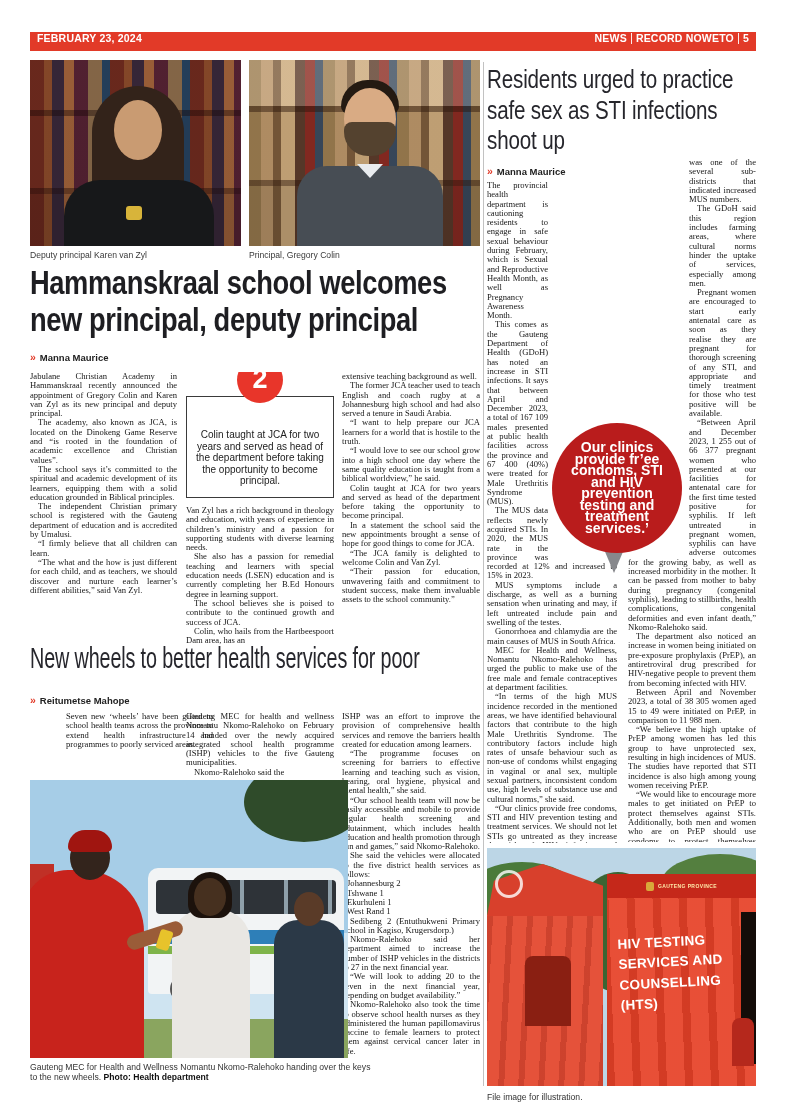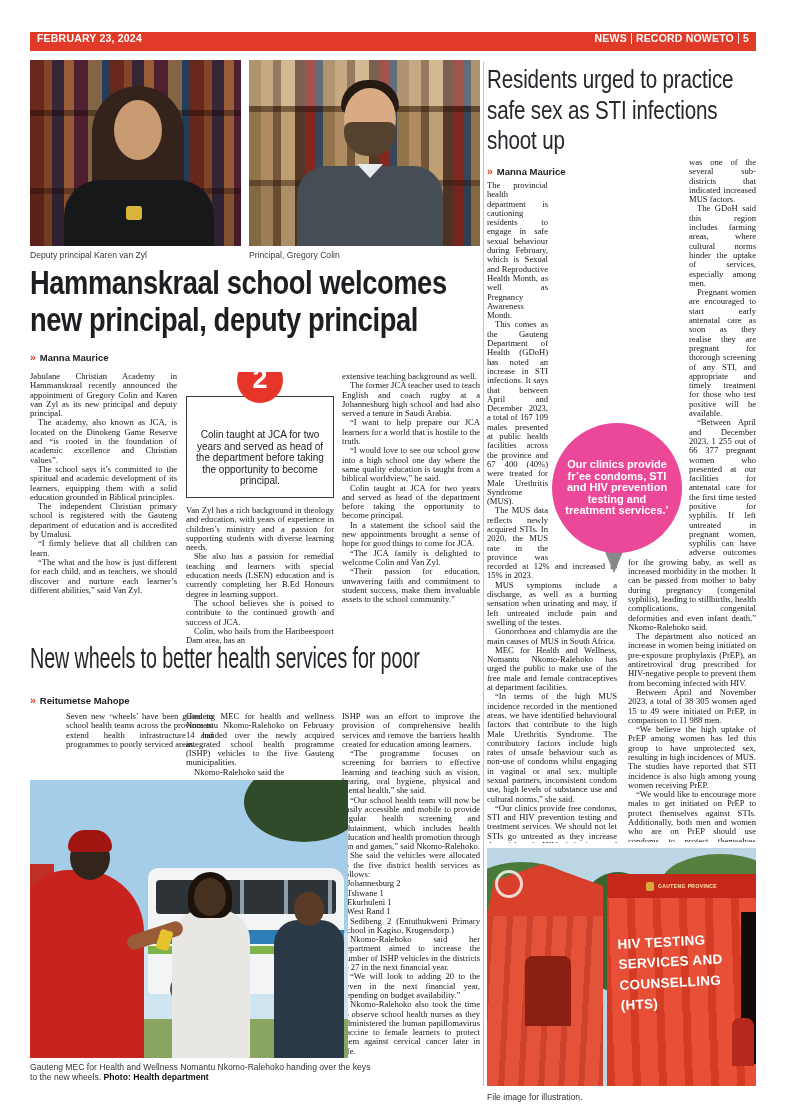--- a/index.html
+++ b/index.html
@@ -43,22 +43,22 @@
            text-align:justify;color:#161616;overflow:hidden;}
   .bodycol p{margin:0;}
   .bodycol p + p{text-indent:8px;font-family:Liberation Serif, serif;}
   .bodycol p.hang{text-indent:0;}
   
   .pullquote{position:relative;margin-top:24px;border:1px solid #3a3a3a;padding:32px 6px 10px;margin-bottom:8px;
              font-family:"Liberation Sans",sans-serif;font-size:10px;line-height:11.6px;text-align:center;color:#222;text-indent:0;}
   .pq-num{position:absolute;top:-40px;left:50%;transform:translateX(-50%);width:46px;height:46px;border-radius:50%;
           background:#e8352a;color:#fff;font-weight:bold;font-size:27px;display:flex;align-items:center;justify-content:center;}
   
-  .bubble{position:absolute;left:552px;top:423px;width:130px;height:130px;border-radius:50%;background:#ec4899;
-          color:#fff;font-size:11px;font-weight:bold;line-height:11.5px;text-align:center;
+  .bubble{position:absolute;left:552px;top:423px;width:130px;height:130px;border-radius:50%;background:#b91c1c;
+          color:#fff;font-size:14px;font-weight:bold;line-height:11.5px;text-align:center;
           display:flex;align-items:center;justify-content:center;padding:10px;box-sizing:border-box;z-index:3;}
   .bubble-tail{position:absolute;left:603px;top:547px;width:0;height:0;z-index:2;
                border-left:11px solid transparent;border-right:11px solid transparent;border-top:26px solid #87888c;}
   .spacer-r{float:right;clear:right;width:66px;height:140px;margin-top:236px;margin-left:3px;}
   .spacer-l{float:left;clear:left;width:58px;height:140px;margin-top:259px;margin-right:3px;}
   
   .vrule{position:absolute;left:483px;top:62px;width:1px;height:1024px;background:#c2c2c2;}
   
   .ph-mec{left:30px;top:780px;width:318px;height:278px;background:linear-gradient(180deg,#a6cde7 0 55%,#cfe4f1 55% 86%,#8aa55f 86%);}
   .mec-tree{position:absolute;right:-16px;top:-18px;width:120px;height:80px;background:#2f4b2a;border-radius:50%;}
@@ -185,21 +185,21 @@
         <p>MUS symptoms include a discharge, as well as a burning sensation when urinating and may, if left untreated include pain and swelling of the testes.</p>
         <p>Gonorrhoea and chlamydia are the main causes of MUS in South Africa.</p>
         <p>MEC for Health and Wellness, Nomantu Nkomo-Ralehoko has urged the public to make use of the free male and female contraceptives at department facilities.</p>
         <p>“In terms of the high MUS incidence recorded in the mentioned areas, we have identified behavioural factors that contribute to the high Male Urethritis Syndrome. The contributory factors include high rates of unsafe behaviour such as non-use of condoms whilst engaging in vaginal or anal sex, multiple sexual partners, inconsistent condom use, high levels of substance use and cultural norms,” she said.</p>
         <p>“Our clinics provide free condoms, STI and HIV prevention testing and treatment services. We should not let STIs go untreated as they increase the risk of HIV infection and transmission which will hamper the province’s goal to reduce new HIV infections by 2030,” Nkomo-Ralehoko added.</p>
       </div>
   </div>
   <div class="bodycol" style="left:628px;top:158px;width:128px;max-height:684px;">
     <div class="spacer-l"></div>
     <div>
-        <p>was one of the several sub-districts that indicated increased MUS factors.</p>
+        <p>was one of the several sub-districts that indicated increased MUS numbers.</p>
         <p>The GDoH said this region includes farming areas, where cultural norms hinder the uptake of services, especially among men.</p>
         <p>Pregnant women are encouraged to start early antenatal care as soon as they realise they are pregnant for thorough screening of any STI, and appropriate and timely treatment for those who test positive will be available.</p>
         <p>“Between April and December 2023, 1 255 out of 66 377 pregnant women who presented at our facilities for antenatal care for the first time tested positive for syphilis. If left untreated in pregnant women, syphilis can have adverse outcomes for the growing baby, as well as increased morbidity in the mother. It can be passed from mother to baby during pregnancy (congenital syphilis), leading to stillbirths, health complications, congenital deformities and even infant death,” Nkomo-Ralehoko said.</p>
         <p>The department also noticed an increase in women being initiated on pre-exposure prophylaxis (PrEP), an antiretroviral drug prescribed for HIV-negative people to prevent them from becoming infected with HIV.</p>
         <p>Between April and November 2023, a total of 38 305 women aged 15 to 49 were initiated on PrEP, in comparison to 11 988 men.</p>
         <p>“We believe the high uptake of PrEP among women has led this group to have unprotected sex, resulting in high incidences of MUS. The studies have reported that STI incidence is also high among young women receiving PrEP.</p>
         <p>“We would like to encourage more males to get initiated on PrEP to protect themselves against STIs. Additionally, both men and women who are on PrEP should use condoms to protect themselves against STIs, HIV and unwanted pregnancies,” she said.</p>
       </div>
   </div>
 

